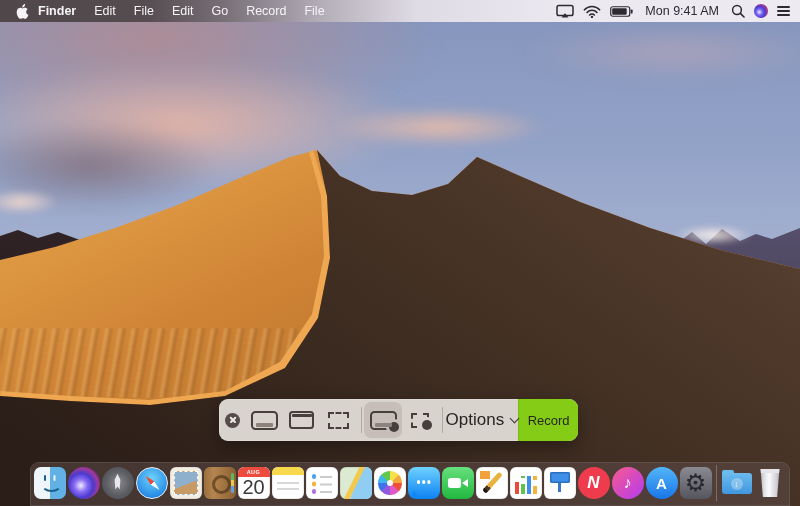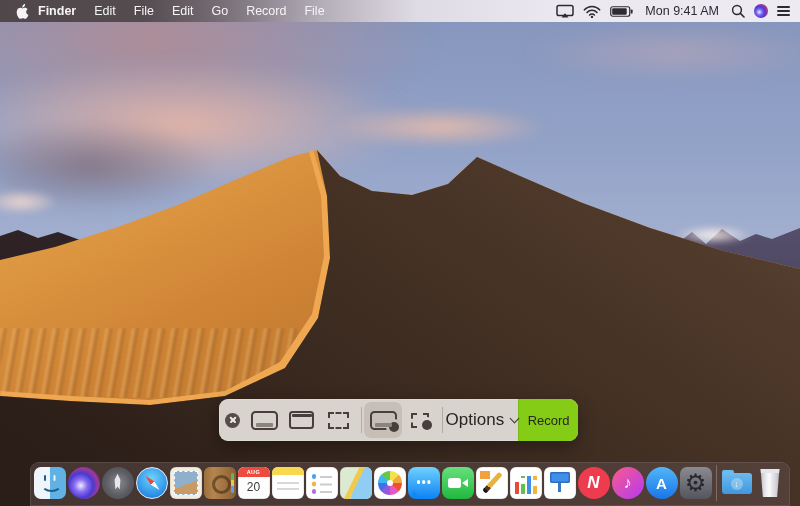--- a/index.html
+++ b/index.html
@@ -125,21 +125,21 @@
   .ic-mail::after { content:''; position:absolute; inset:4px; border:1.6px dashed #fff;
     background:linear-gradient(160deg,#8fb0cc 0 55%, #c79a66 55% 100%); }
   .ic-contacts { border-radius:6px; background:linear-gradient(90deg,#9a6f3e,#b5854e 30%,#8a5f33); }
   .ic-contacts::before { content:''; position:absolute; right:1.5px; top:6px; width:3px; height:20px;
     border-radius:1.5px; background:linear-gradient(#5fb85f 0 33%, #e8c84a 33% 66%, #5f9fe8 66% 100%); }
   .ic-contacts::after { content:''; position:absolute; left:8px; top:8px; width:13px; height:13px;
     border:3px solid rgba(58,36,16,.55); border-radius:50%; }
   .ic-calendar { border-radius:6px; background:#fdfdfd; overflow:hidden; box-shadow:0 0 0 .5px rgba(0,0,0,.18) inset; }
   .cal-month { display:block; height:10px; background:#ec4b3e; color:#fff; font-size:5.5px; font-weight:bold;
     text-align:center; line-height:10px; letter-spacing:.5px; border-radius:6px 6px 0 0; }
-  .cal-day { display:block; text-align:center; font-size:12px; color:#3a3a3c; line-height:21px; }
+  .cal-day { display:block; text-align:center; font-size:20px; color:#3a3a3c; line-height:21px; }
   .ic-notes { border-radius:6px; background:#fff; overflow:hidden; box-shadow:0 0 0 .5px rgba(0,0,0,.15) inset; }
   .ic-notes::before { content:''; position:absolute; left:0; top:0; right:0; height:8px; background:#f8d94d; }
   .ic-notes::after { content:''; position:absolute; left:5px; top:15px; width:22px; height:1.5px;
     background:#d8d8d8; box-shadow:0 6px 0 #d8d8d8; }
   .ic-reminders { border-radius:6px; background:#fff; box-shadow:0 0 0 .5px rgba(0,0,0,.15) inset; }
   .ic-reminders::before { content:''; position:absolute; left:6px; top:7px; width:4.5px; height:4.5px;
     border-radius:50%; background:#4aa3f0; box-shadow:0 7.5px 0 #f0b43c, 0 15px 0 #b06fe0; }
   .ic-reminders::after { content:''; position:absolute; left:14px; top:9px; width:12px; height:1.6px;
     background:#ccc; box-shadow:0 7.5px 0 #ccc, 0 15px 0 #ccc; }
   .ic-maps { border-radius:6px; background:#dcead2; overflow:hidden; box-shadow:0 0 0 .5px rgba(0,0,0,.15) inset; }

